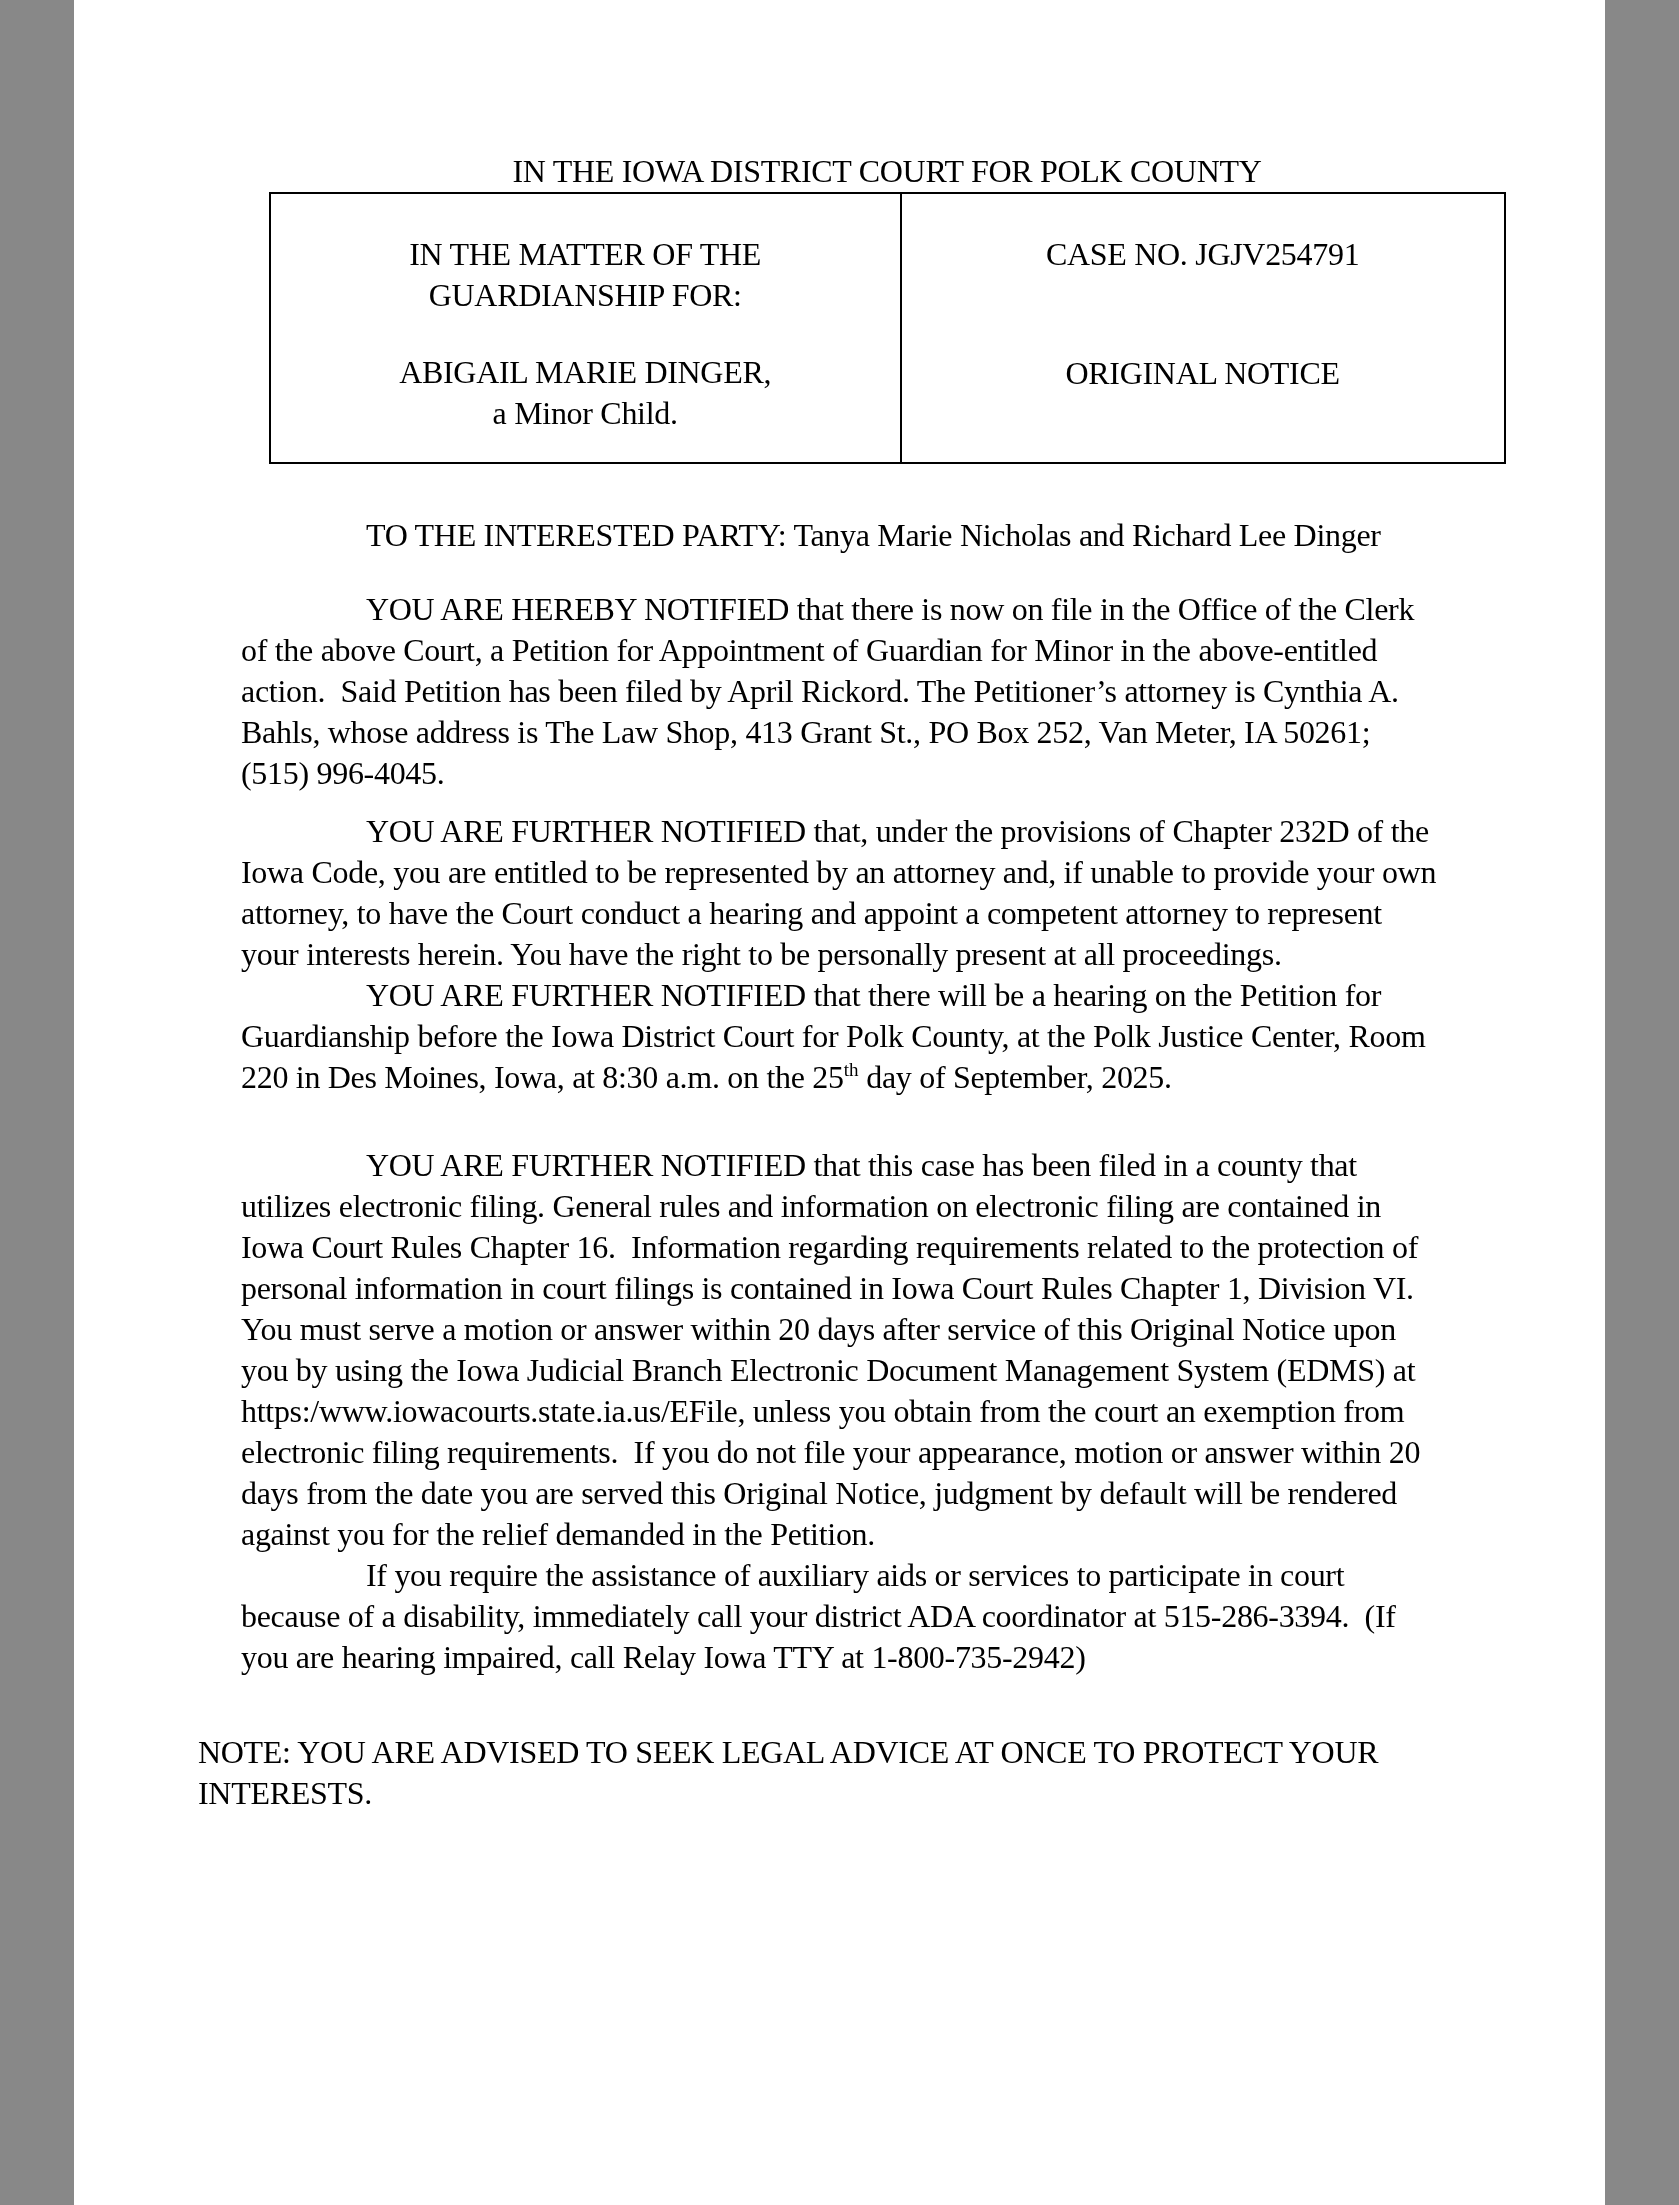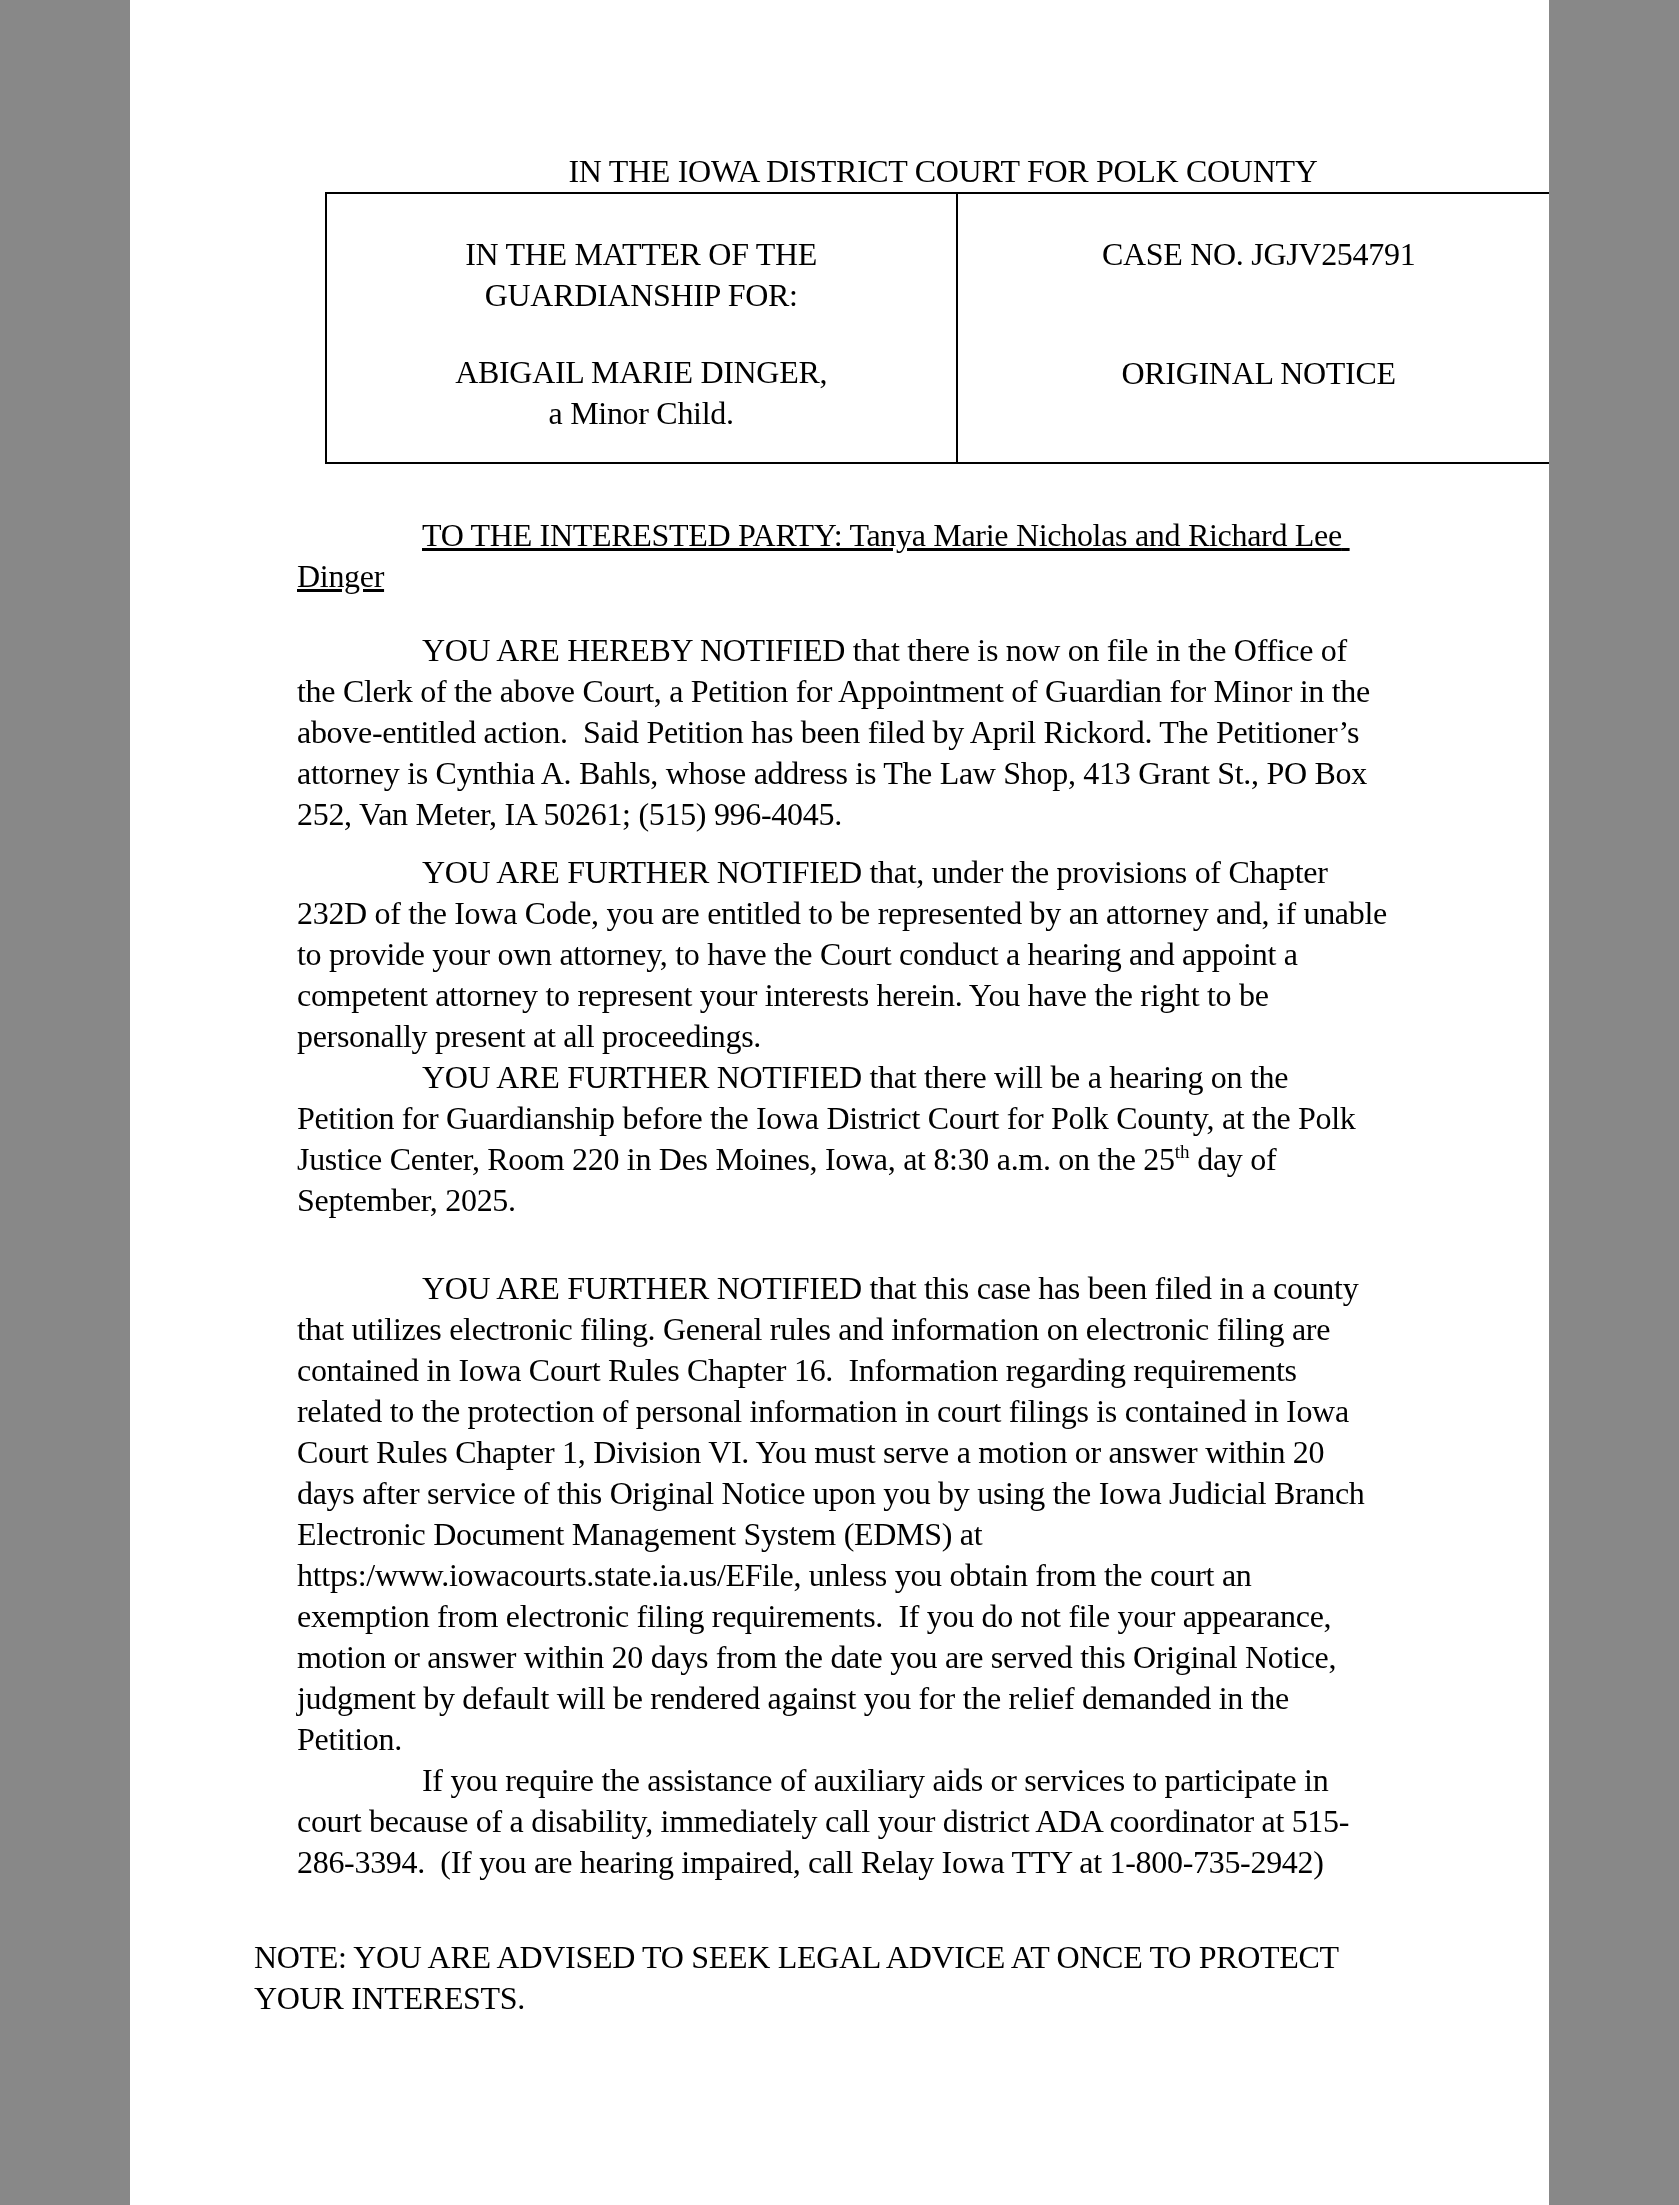--- a/index.html
+++ b/index.html
@@ -1,18 +1,18 @@
 <!DOCTYPE html>
 <html style="font-size:11.6px"><head>
 <meta charset="utf-8">
 <style>
   html, body { margin: 0; padding: 0; background: #888; }
   .page {
     position: relative;
-    width: 1419px;
+    width: 1531px;
     height: 2205px;
     margin: 0 auto;
     background: #ffffff;
     box-sizing: border-box;
     padding: 0 162px 0 167px;
     font-family: "Liberation Serif", "DejaVu Serif", serif;
     font-size: 32px;
     line-height: 41px;
     color: #000000;
     letter-spacing: -0.3px;
@@ -36,21 +36,20 @@
   .cap-cell { box-sizing: border-box; padding-top: 40px; }
   .cap-left { width: 51.2%; border-right: 2.9px solid #000; }
   .cap-right { width: 48.8%; }
   .cell-gap-small { height: 36px; }
   .cell-gap-large { height: 78px; }
   .bold { font-weight: normal; }
   .addressee {
     margin: 51px 0 0 0;
     text-indent: 125px;
     white-space: pre-wrap;
-    text-decoration: underline;
   }
   .para {
     margin: 0;
     text-indent: 125px;
     white-space: pre-wrap;
   }
   .m-p1 { margin-top: 33px; }
   .m-p2 { margin-top: 17px; }
   .m-p4 { margin-top: 47px; }
   .sig-block { margin: 36px 0 0 716px; }

